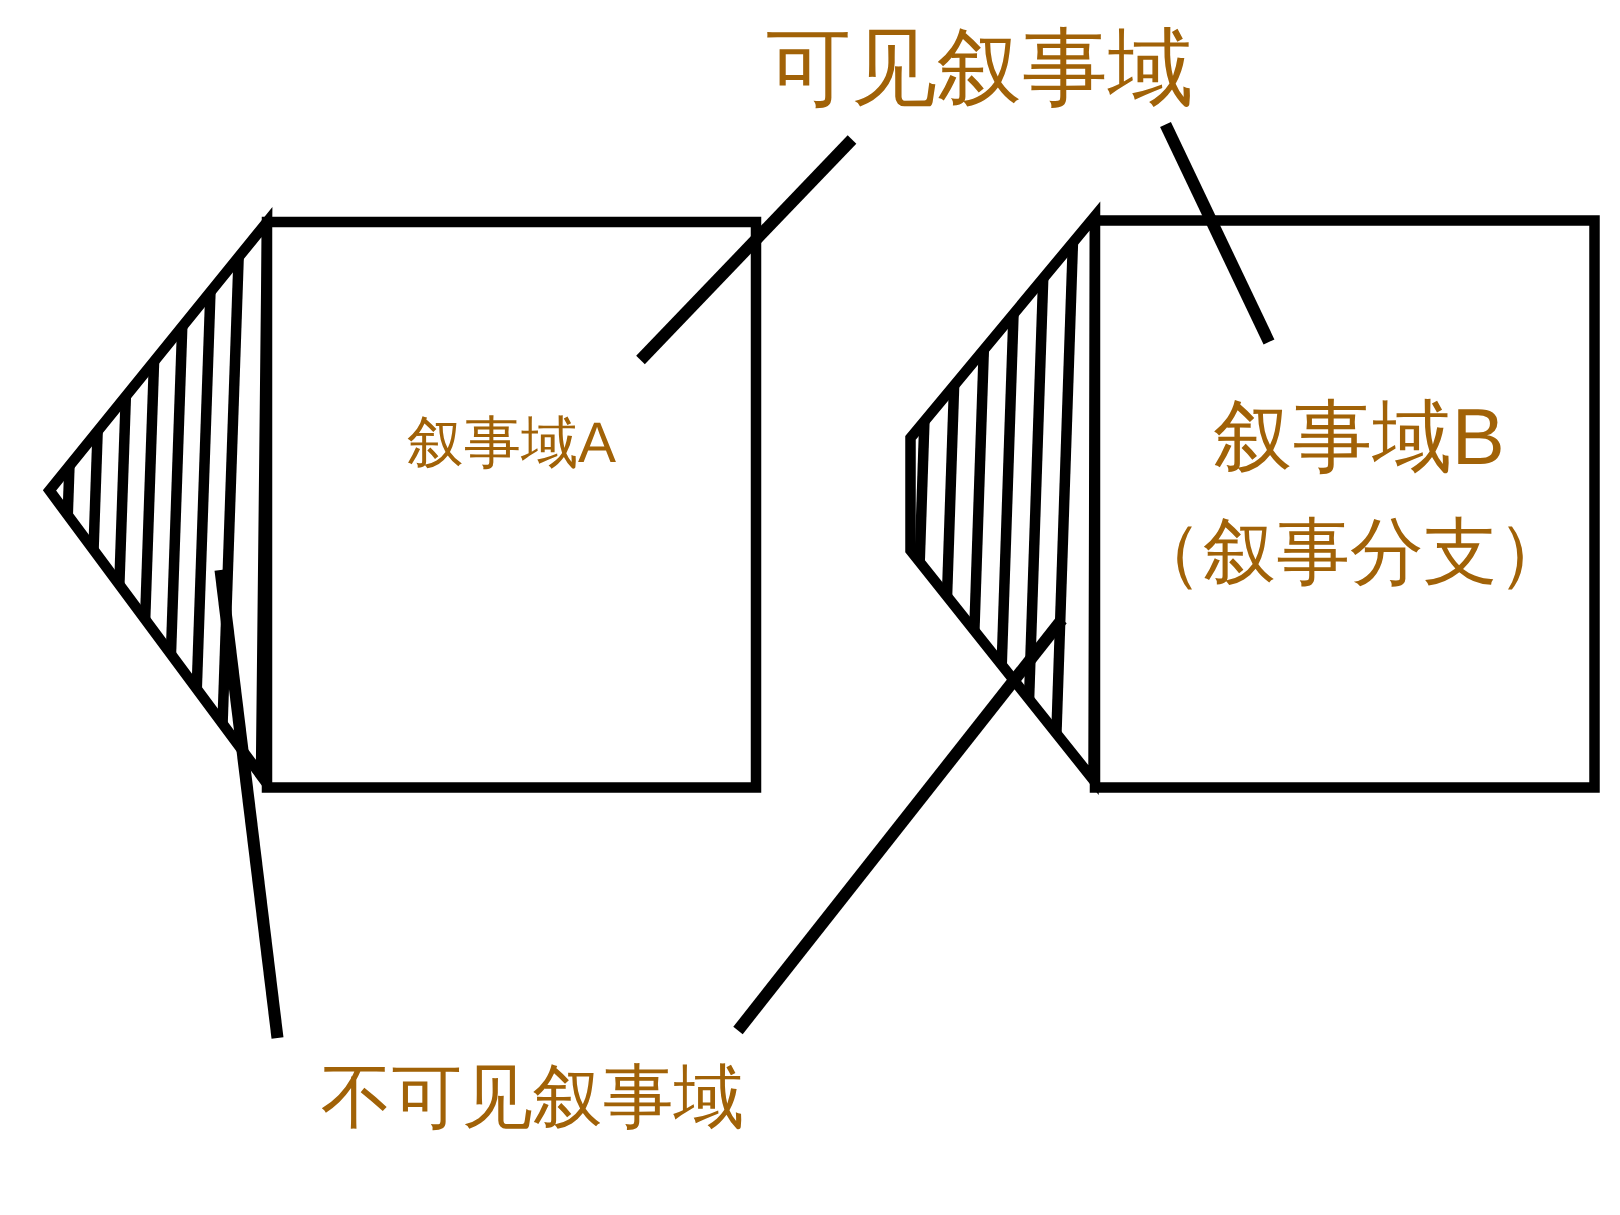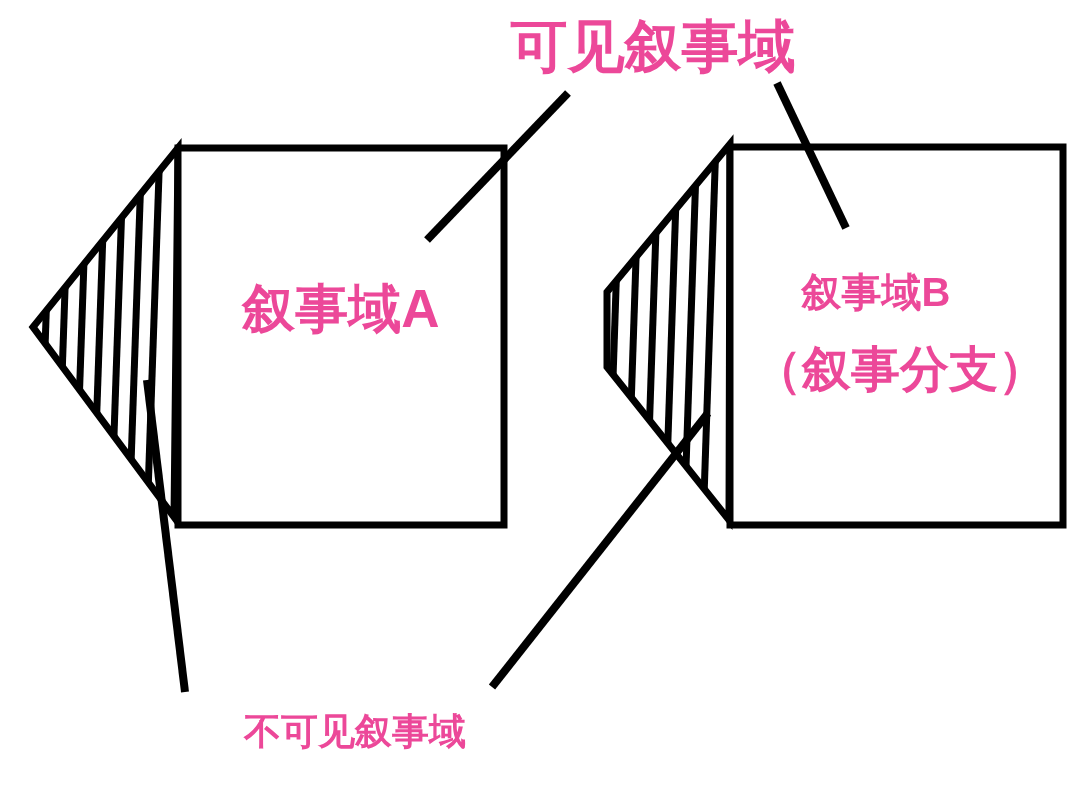--- a/index.html
+++ b/index.html
@@ -16,31 +16,31 @@
     font-family: "Liberation Sans", sans-serif;
   }
   .canvas svg {
     position: absolute;
     left: 0;
     top: 0;
   }
   .lbl {
     position: absolute;
     transform: translate(-50%, -50%);
-    color: #ec4899;
-    font-weight: bold;
+    color: #a16207;
+    font-weight: normal;
     line-height: 1;
     white-space: nowrap;
     text-align: center;
   }
   .lbl-top    { left: 653px; top: 46px;  font-size: 57px; }
-  .lbl-bottom { left: 355px; top: 731px; font-size: 37px; text-align: right; }
-  .lbl-a-title { left: 341px; top: 308px; font-size: 53px; }
+  .lbl-bottom { left: 355px; top: 731px; font-size: 47px; text-align: right; }
+  .lbl-a-title { left: 341px; top: 296px; font-size: 38px; }
   .lbl-a-sub   { left: 330px; top: 386px; font-size: 53px; }
-  .lbl-b-title { left: 876px; top: 292px; font-size: 40px; }
+  .lbl-b-title { left: 906px; top: 292px; font-size: 53px; }
   .lbl-b-sub   { left: 900px; top: 369px; font-size: 49px; }
 </style>
 </head>
 <body>
 
 <div class="canvas">
 
   <svg width="1080" height="810" viewBox="0 0 1080 810">
     <defs>
       <clipPath id="clipTriA">

